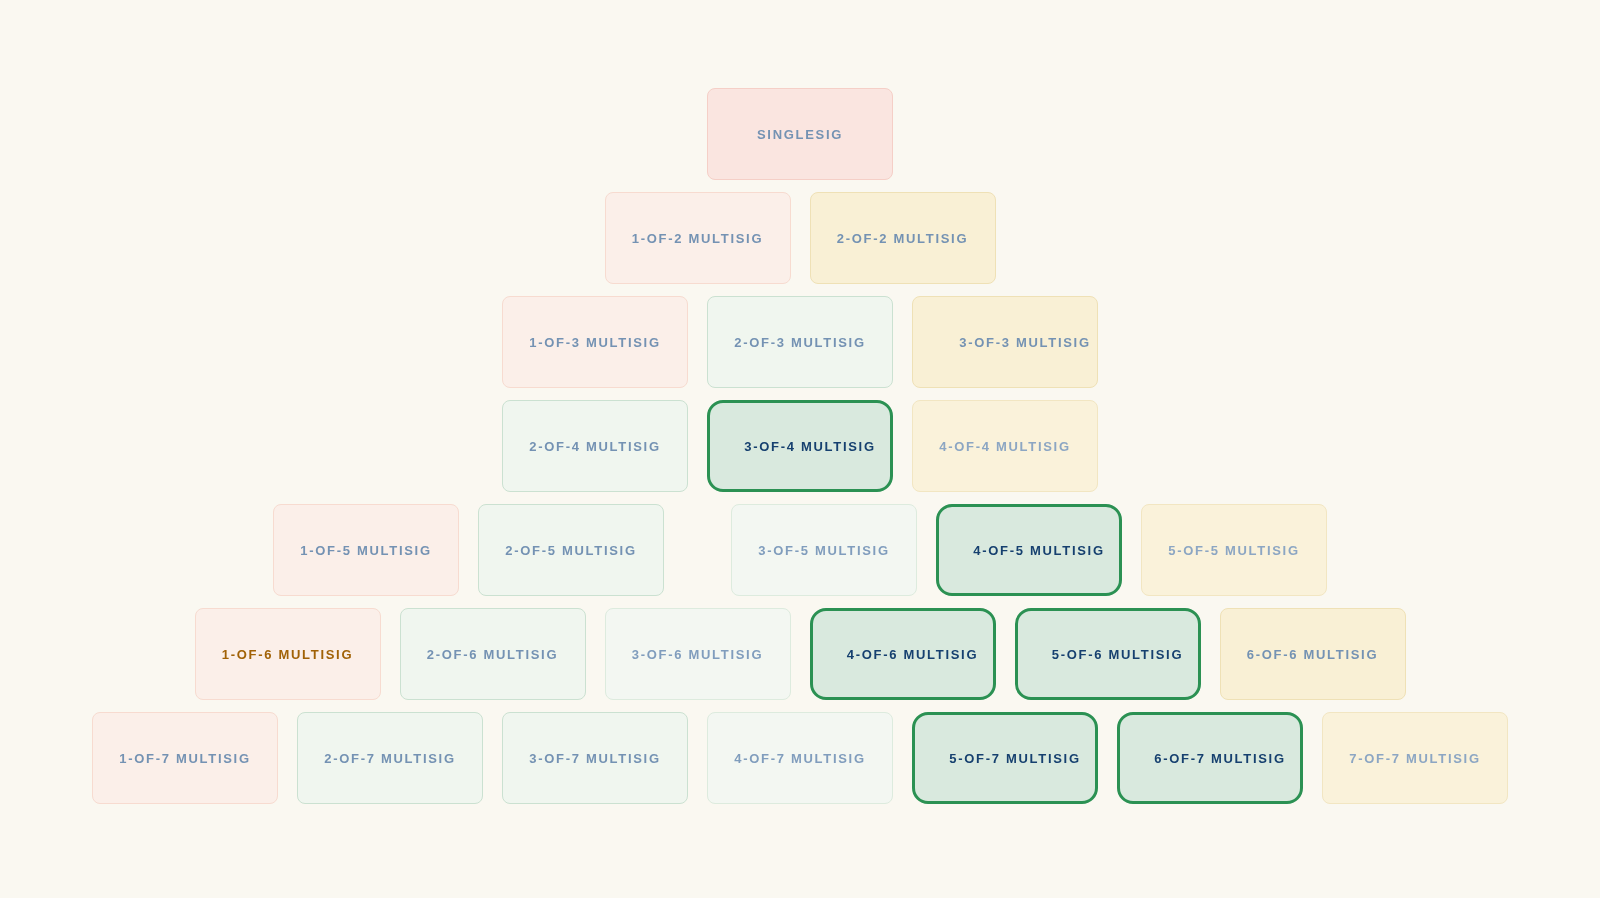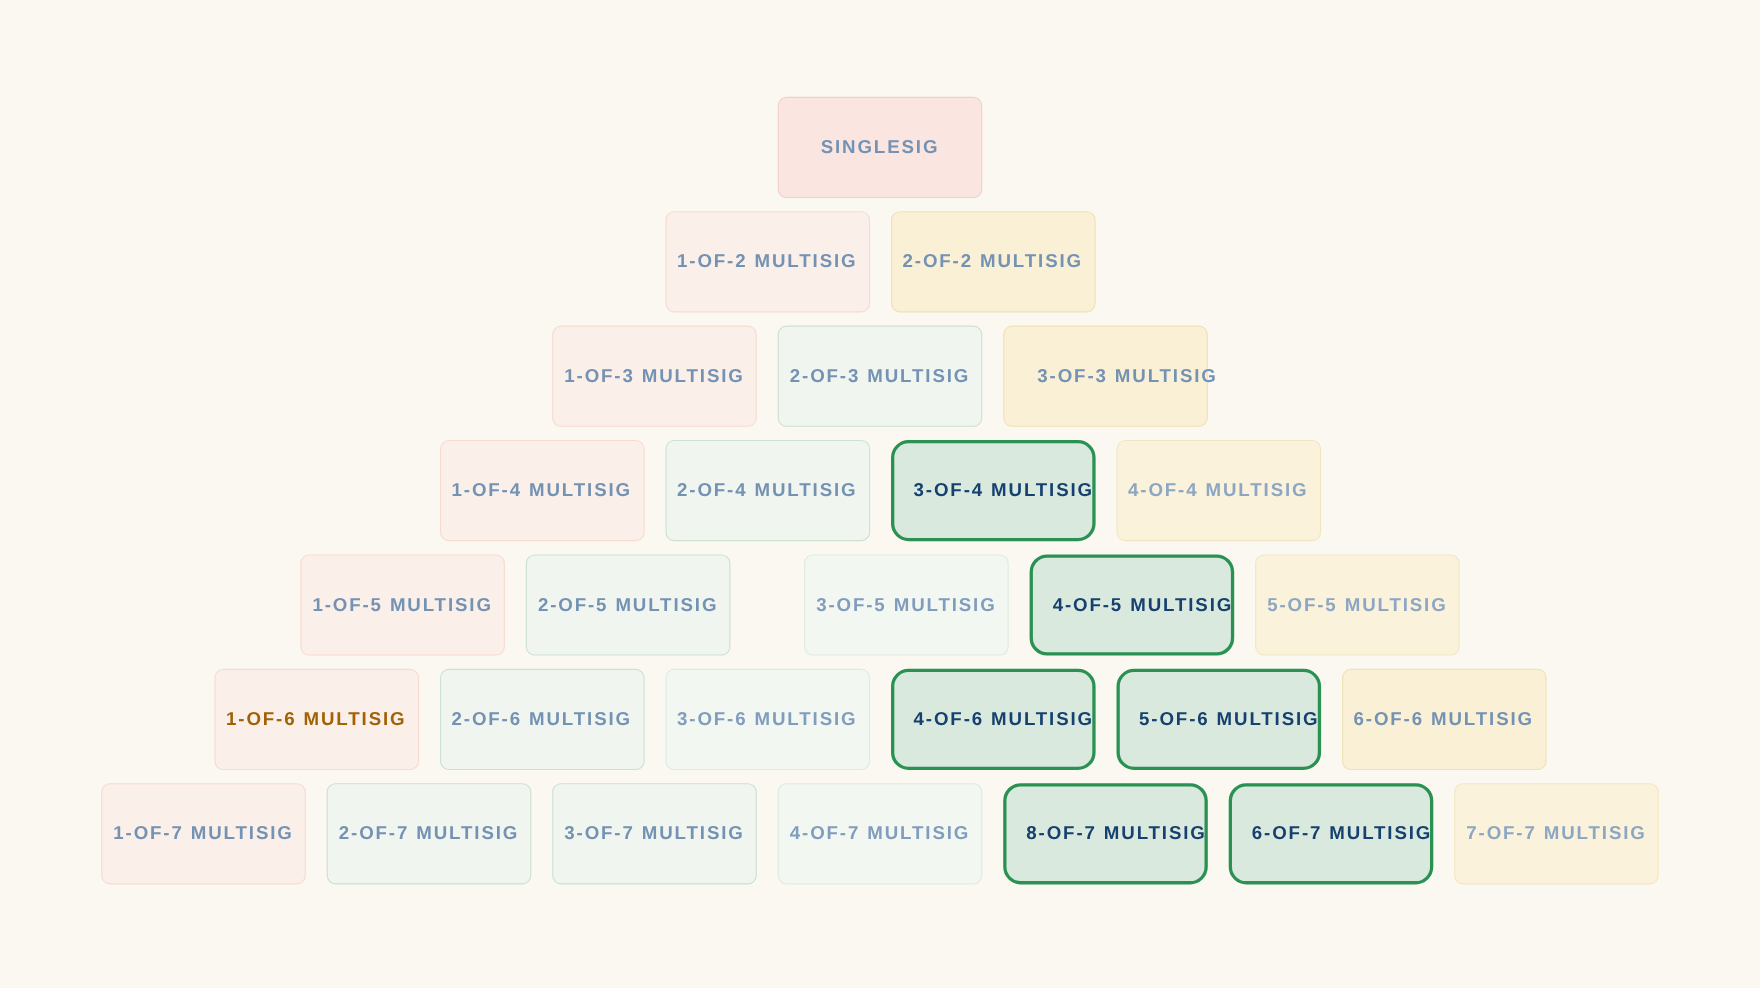--- a/index.html
+++ b/index.html
@@ -37,21 +37,21 @@
     width: 186px;
     height: 92px;
     border: 1.5px solid transparent;
     border-radius: 8px;
     display: flex;
     align-items: center;
     justify-content: center;
     text-align: center;
   }
   .cell .cell-label {
-    font-size: 17px;
+    font-size: 13px;
     font-weight: 600;
     letter-spacing: 1.7px;
     white-space: nowrap;
   }
   .cell.strong {
     border-width: 3px;
     border-radius: 16px;
     padding-left: 20px;
   }
   .cell.strong .cell-label {
@@ -81,23 +81,20 @@
           <span class="cell-label">1-OF-3 MULTISIG</span>
         </div>
         <div class="cell" style="background: rgb(240, 246, 239); border-color: rgb(203, 225, 209); color: rgb(116, 146, 179);">
           <span class="cell-label">2-OF-3 MULTISIG</span>
         </div>
         <div class="cell" style="background: rgb(249, 240, 213); border-color: rgb(239, 225, 182); color: rgb(116, 146, 179); padding-left: 40px;">
           <span class="cell-label">3-OF-3 MULTISIG</span>
         </div>
       </div>
       <div class="pyramid-row">
-        <div class="cell" style="background: rgb(251, 239, 233); border-color: rgb(247, 219, 208); color: rgb(116, 146, 179);">
-          <span class="cell-label">1-OF-4 MULTISIG</span>
-        </div>
         <div class="cell" style="background: rgb(240, 246, 239); border-color: rgb(203, 225, 209); color: rgb(116, 146, 179); text-align: right;">
           <span class="cell-label">2-OF-4 MULTISIG</span>
         </div>
         <div class="cell strong" style="background: rgb(217, 233, 222); border-color: rgb(43, 145, 83); color: rgb(22, 64, 111);">
           <span class="cell-label">3-OF-4 MULTISIG</span>
         </div>
         <div class="cell" style="background: rgb(250, 242, 218); border-color: rgb(242, 230, 194); color: rgb(140, 166, 195);">
           <span class="cell-label">4-OF-4 MULTISIG</span>
         </div>
       </div>
@@ -145,21 +142,21 @@
         <div class="cell" style="background: rgb(240, 246, 239); border-color: rgb(203, 225, 209); color: rgb(116, 146, 179);">
           <span class="cell-label">2-OF-7 MULTISIG</span>
         </div>
         <div class="cell" style="background: rgb(240, 246, 239); border-color: rgb(203, 225, 209); color: rgb(116, 146, 179);">
           <span class="cell-label">3-OF-7 MULTISIG</span>
         </div>
         <div class="cell" style="background: rgb(243, 247, 242); border-color: rgb(221, 235, 222); color: rgb(128, 157, 189);">
           <span class="cell-label">4-OF-7 MULTISIG</span>
         </div>
         <div class="cell strong" style="background: rgb(217, 233, 222); border-color: rgb(43, 145, 83); color: rgb(22, 64, 111);">
-          <span class="cell-label">8-OF-7 MULTISIG</span>
+          <span class="cell-label">5-OF-7 MULTISIG</span>
         </div>
         <div class="cell strong" style="background: rgb(217, 233, 222); border-color: rgb(43, 145, 83); color: rgb(22, 64, 111);">
           <span class="cell-label">6-OF-7 MULTISIG</span>
         </div>
         <div class="cell" style="background: rgb(250, 242, 218); border-color: rgb(242, 230, 194); color: rgb(140, 166, 195);">
           <span class="cell-label">7-OF-7 MULTISIG</span>
         </div>
       </div>
     </div>
 </div>

